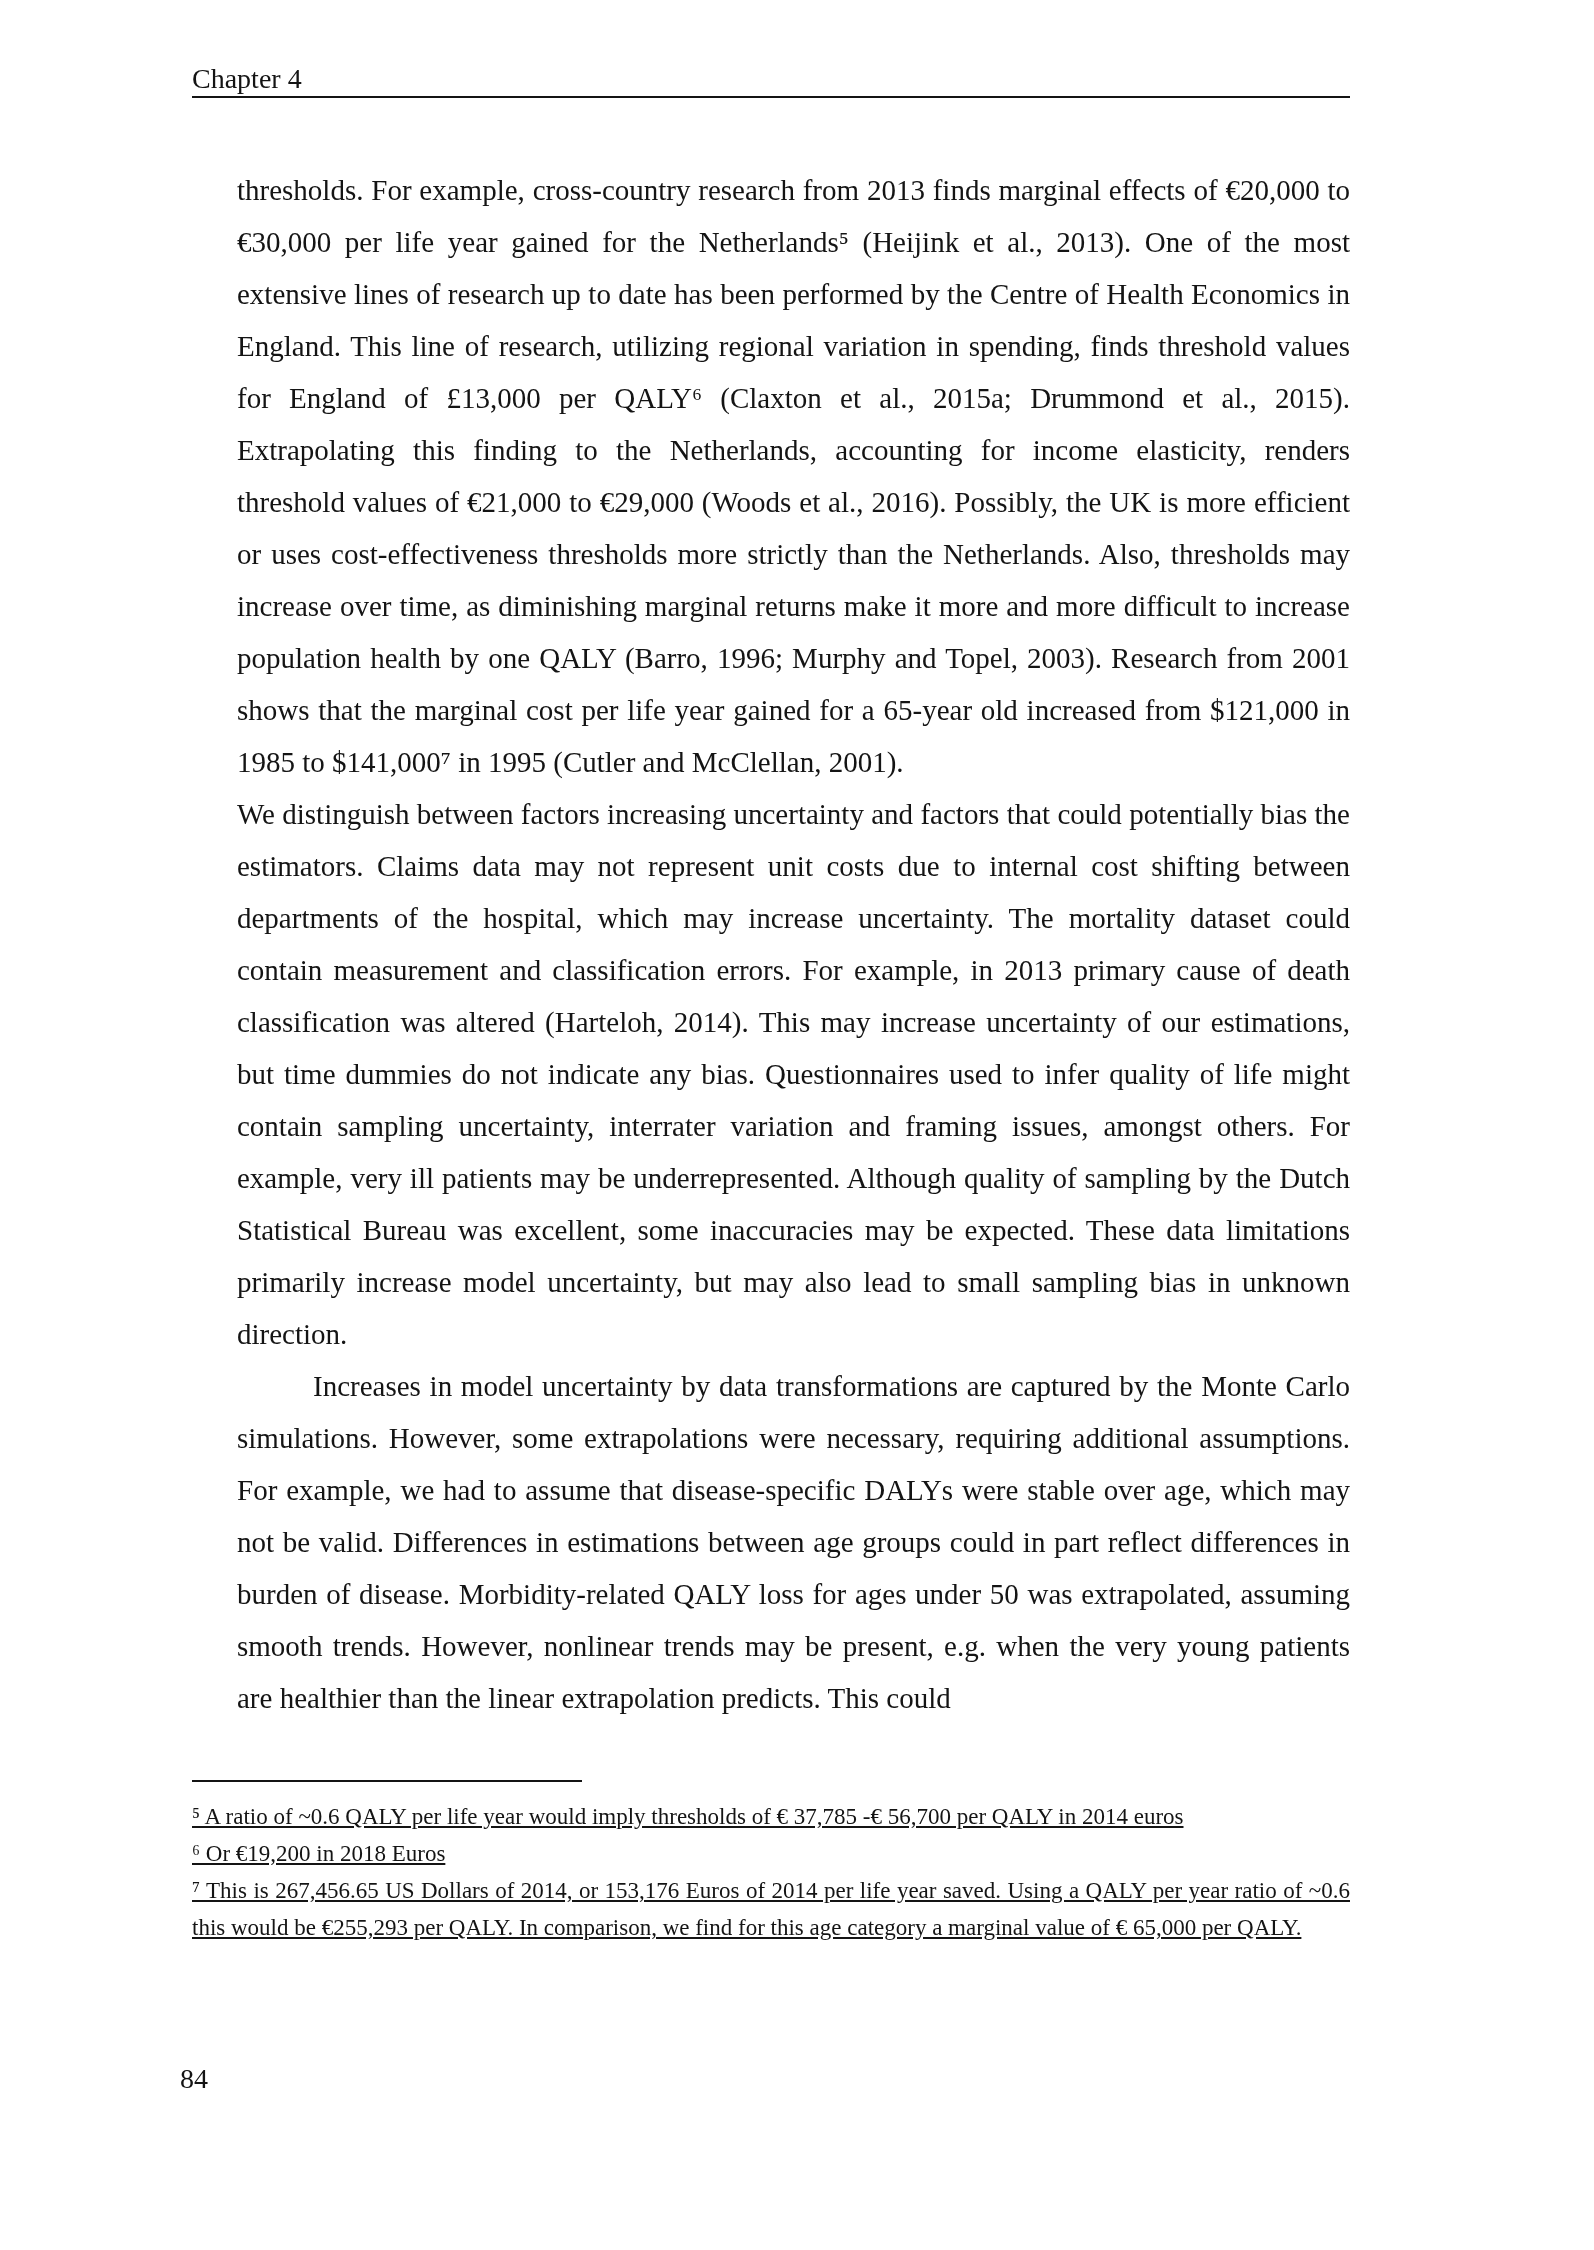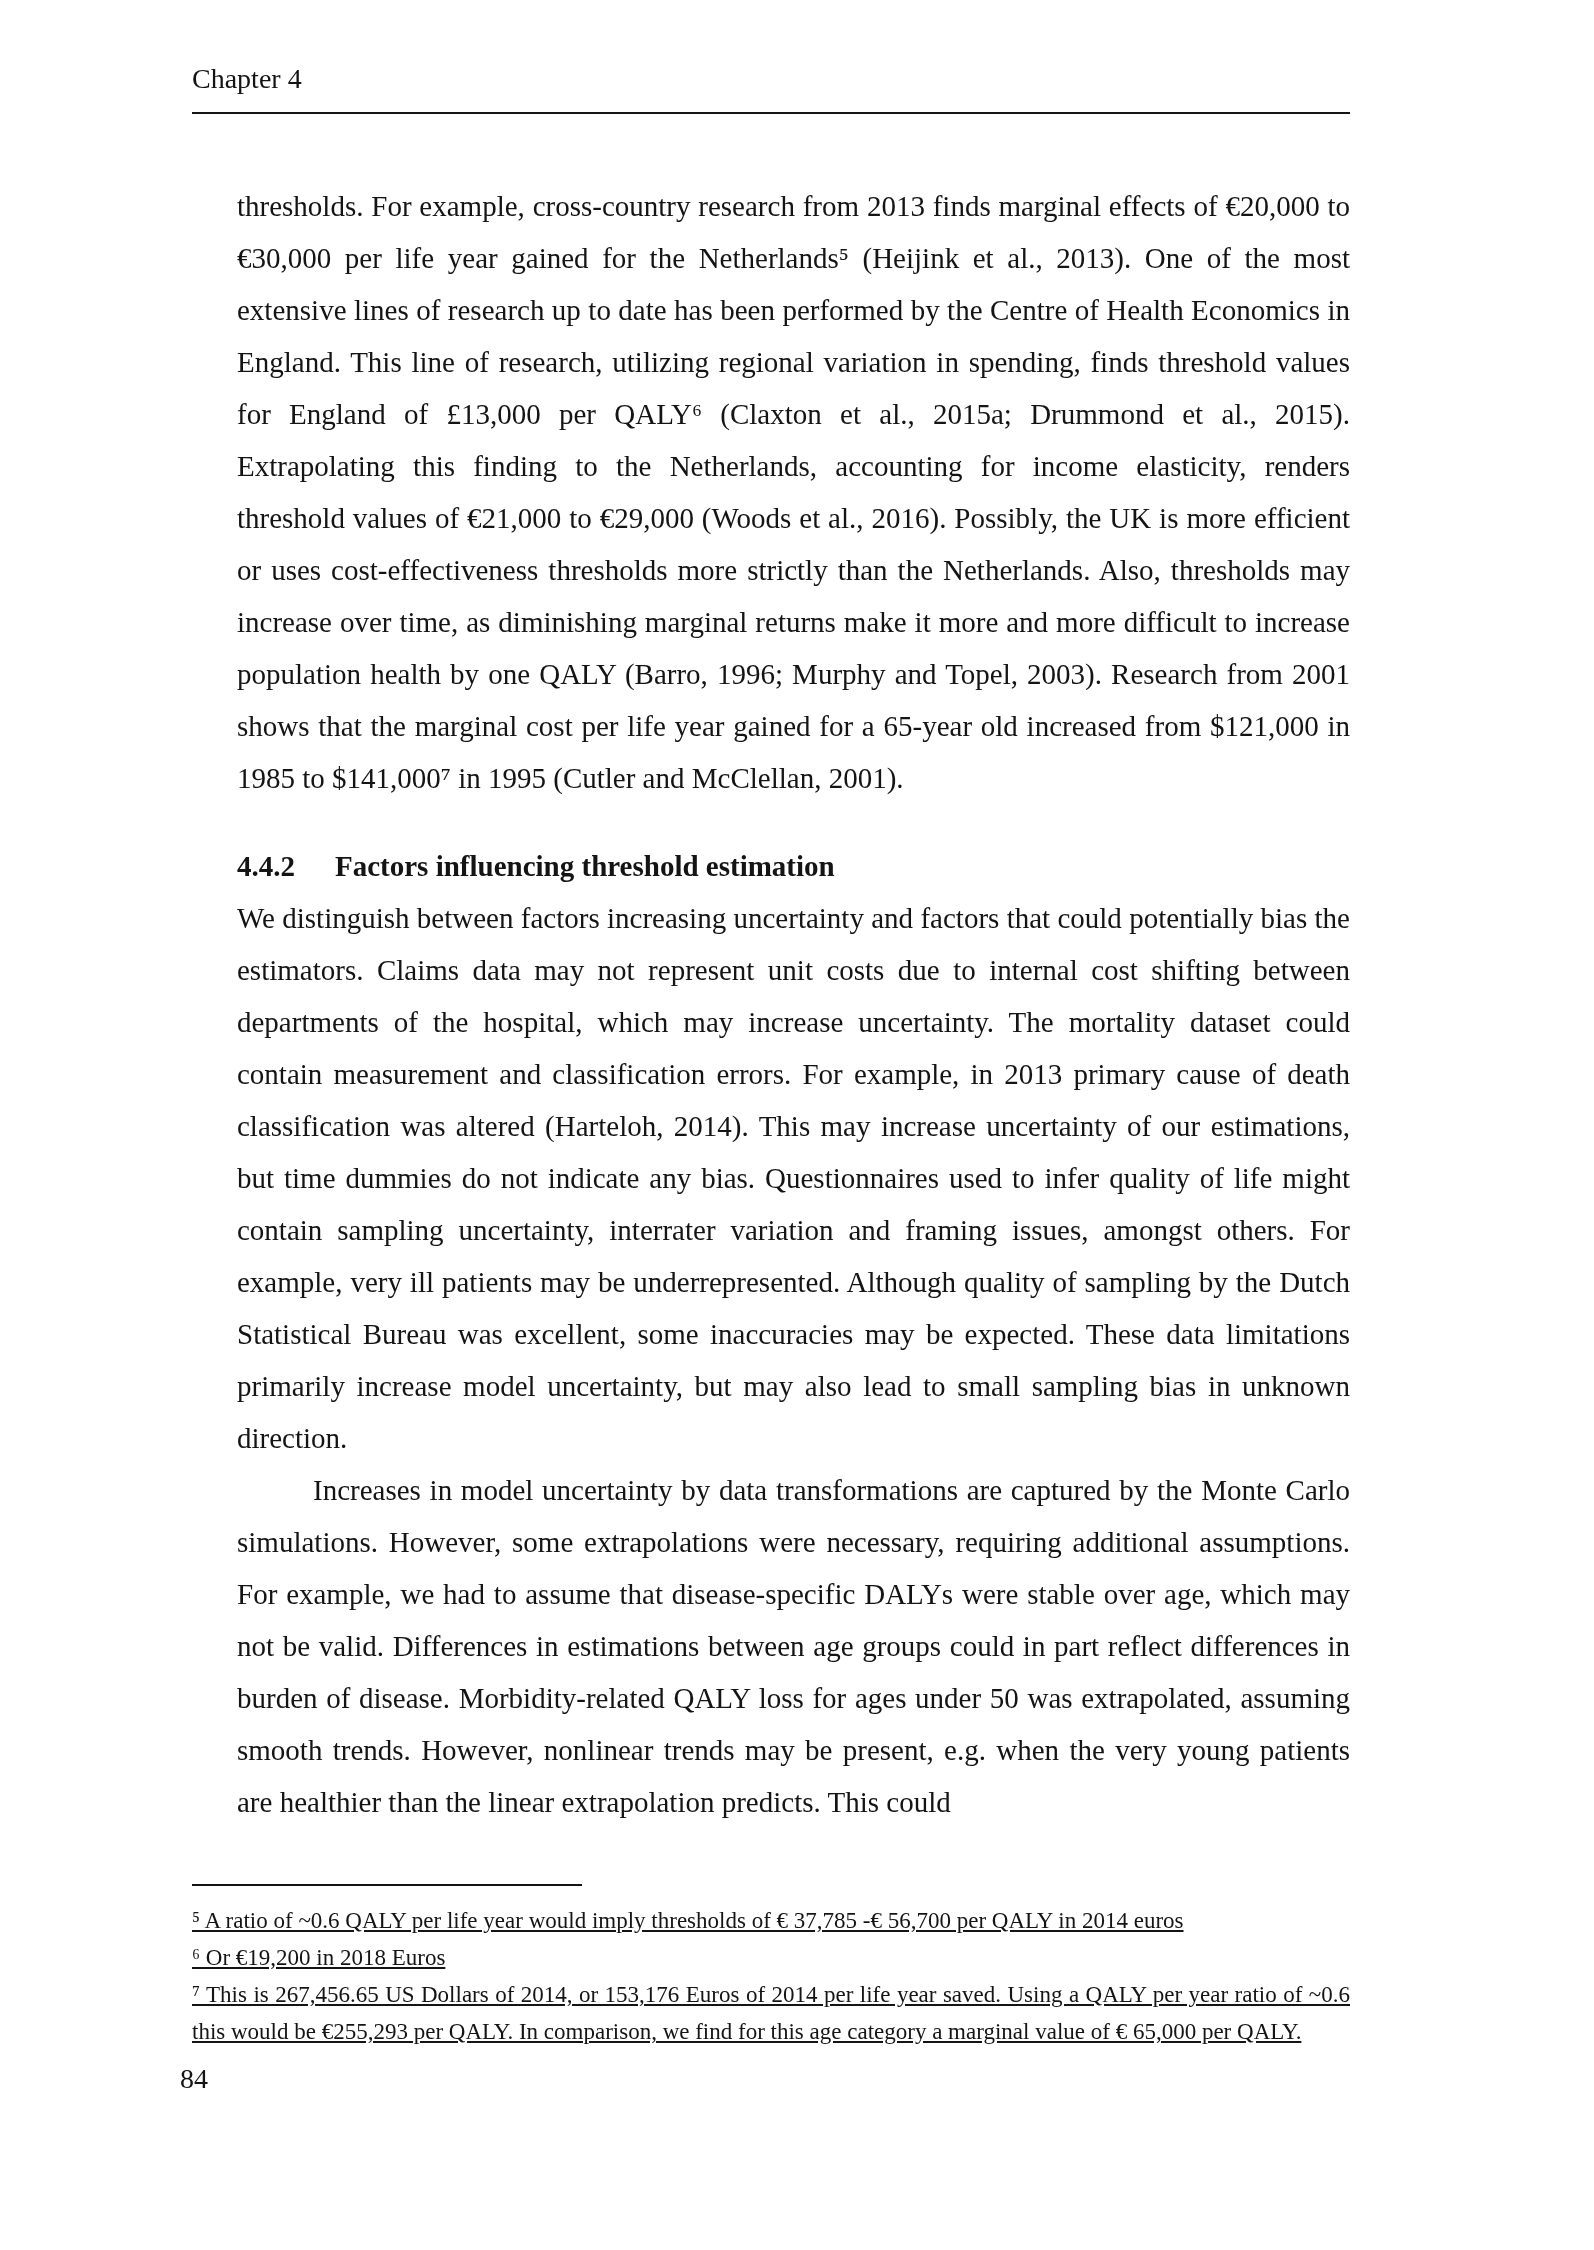--- a/index.html
+++ b/index.html
@@ -19,21 +19,20 @@
     position: absolute;
     top: 0;
     left: 0;
     width: 1594px;
     height: 2250px;
     box-sizing: border-box;
     padding: 62px 244px 0 192px;
   }
   .page-header {
     border-bottom: 2px solid #141414;
-    padding-bottom: 16px;
   }
   .chapter {
     font-size: 28px;
     line-height: 34px;
     color: #141414;
   }
   .content {
     margin-top: 66px;
     margin-left: 45px;
   }
@@ -89,23 +88,20 @@
 <div class="page">
 
   <header class="page-header">
     <div class="chapter">Chapter 4</div>
   </header>
 
   <main class="content">
 
     <p class="para">thresholds. For example, cross-country research from 2013 finds marginal effects of €20,000 to €30,000 per life year gained for the Netherlands⁵ (Heijink et al., 2013). One of the most extensive lines of research up to date has been performed by the Centre of Health Economics in England. This line of research, utilizing regional variation in spending, finds threshold values for England of £13,000 per QALY⁶ (Claxton et al., 2015a; Drummond et al., 2015). Extrapolating this finding to the Netherlands, accounting for income elasticity, renders threshold values of €21,000 to €29,000 (Woods et al., 2016). Possibly, the UK is more efficient or uses cost-effectiveness thresholds more strictly than the Netherlands. Also, thresholds may increase over time, as diminishing marginal returns make it more and more difficult to increase population health by one QALY (Barro, 1996; Murphy and Topel, 2003). Research from 2001 shows that the marginal cost per life year gained for a 65-year old increased from $121,000 in 1985 to $141,000⁷ in 1995 (Cutler and McClellan, 2001).</p>
 
-    <h2 class="section-heading">
-      <span class="sec-num">4.4.2</span><span class="sec-title">Factors influencing threshold estimation</span>
-    </h2>
 
     <p class="para">We distinguish between factors increasing uncertainty and factors that could potentially bias the estimators. Claims data may not represent unit costs due to internal cost shifting between departments of the hospital, which may increase uncertainty. The mortality dataset could contain measurement and classification errors. For example, in 2013 primary cause of death classification was altered (Harteloh, 2014). This may increase uncertainty of our estimations, but time dummies do not indicate any bias. Questionnaires used to infer quality of life might contain sampling uncertainty, interrater variation and framing issues, amongst others. For example, very ill patients may be underrepresented. Although quality of sampling by the Dutch Statistical Bureau was excellent, some inaccuracies may be expected. These data limitations primarily increase model uncertainty, but may also lead to small sampling bias in unknown direction.</p>
 
     <p class="para indented">Increases in model uncertainty by data transformations are captured by the Monte Carlo simulations. However, some extrapolations were necessary, requiring additional assumptions. For example, we had to assume that disease-specific DALYs were stable over age, which may not be valid. Differences in estimations between age groups could in part reflect differences in burden of disease. Morbidity-related QALY loss for ages under 50 was extrapolated, assuming smooth trends. However, nonlinear trends may be present, e.g. when the very young patients are healthier than the linear extrapolation predicts. This could</p>
 
   </main>
 
   <footer class="footnotes">
     <div class="footnote-rule"></div>
     <p class="footnote">⁵ A ratio of ~0.6 QALY per life year would imply thresholds of € 37,785 -€ 56,700 per QALY in 2014 euros</p>

